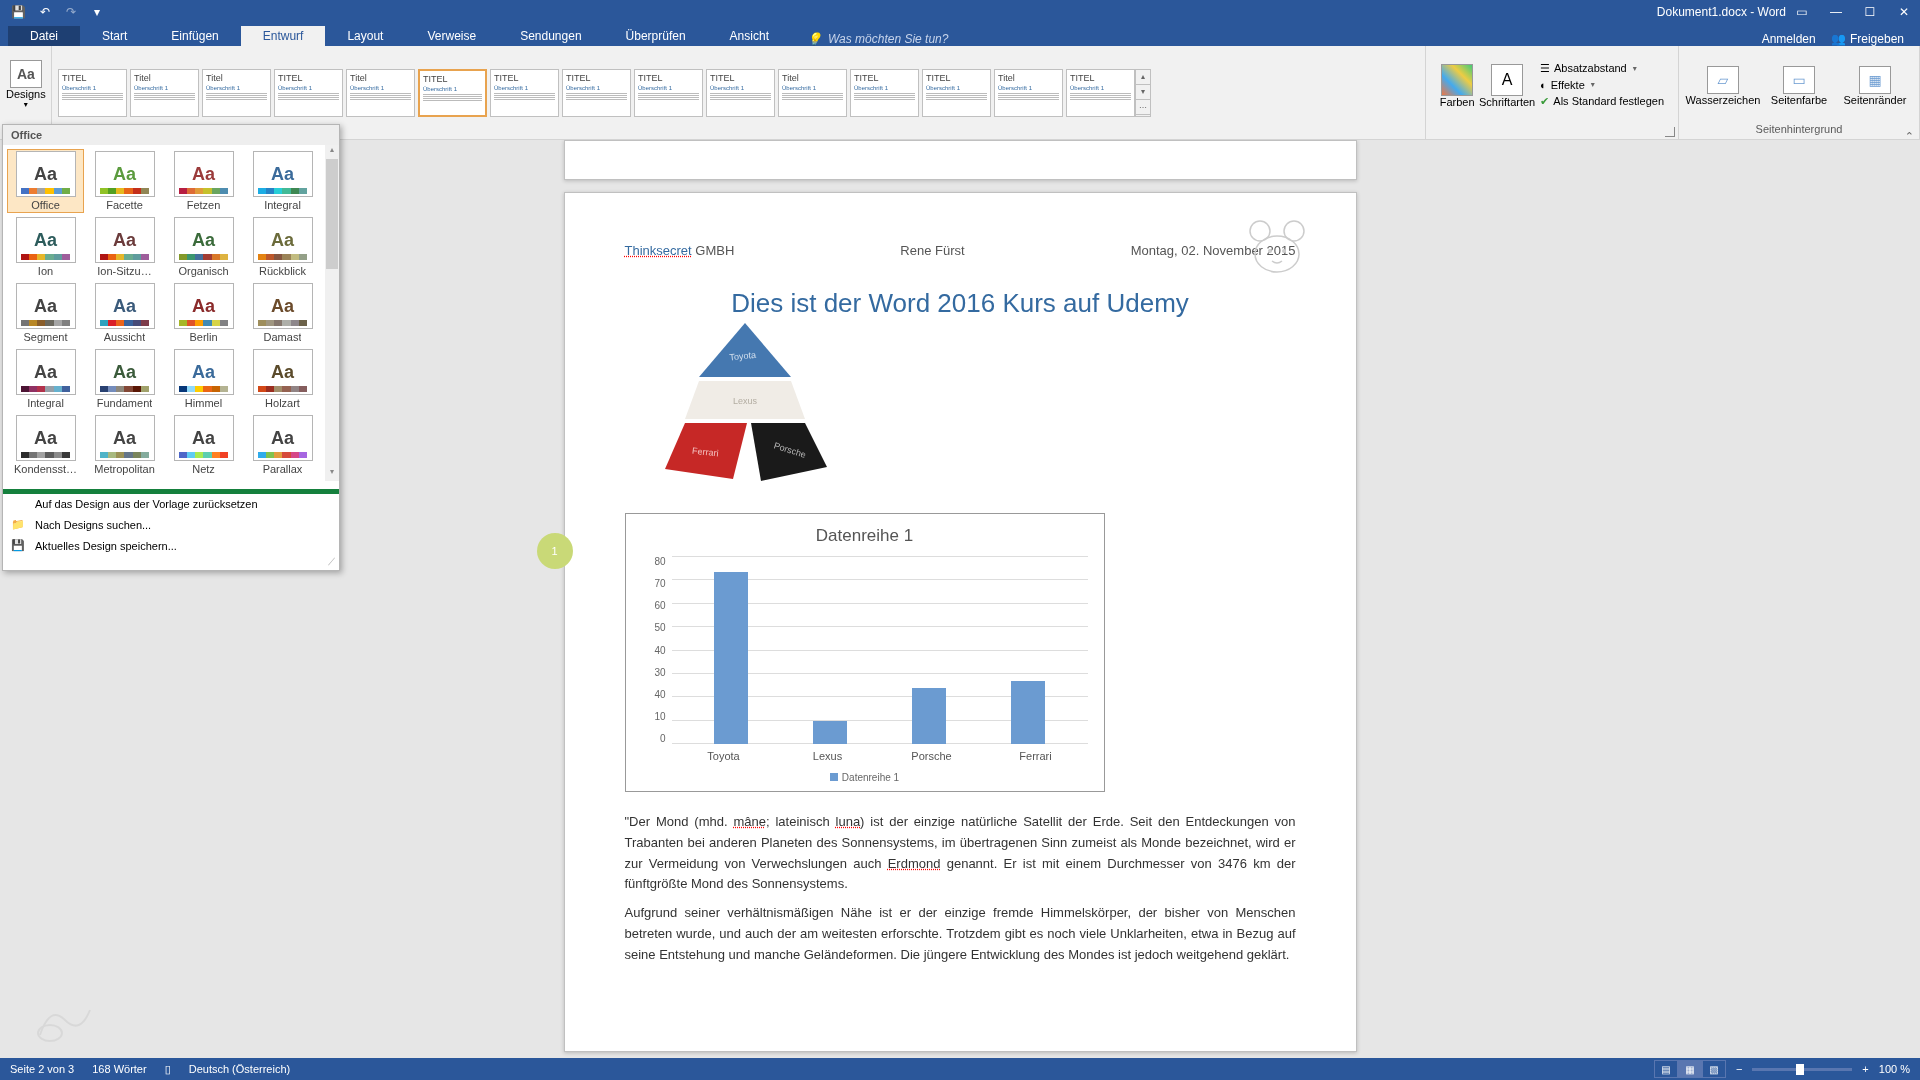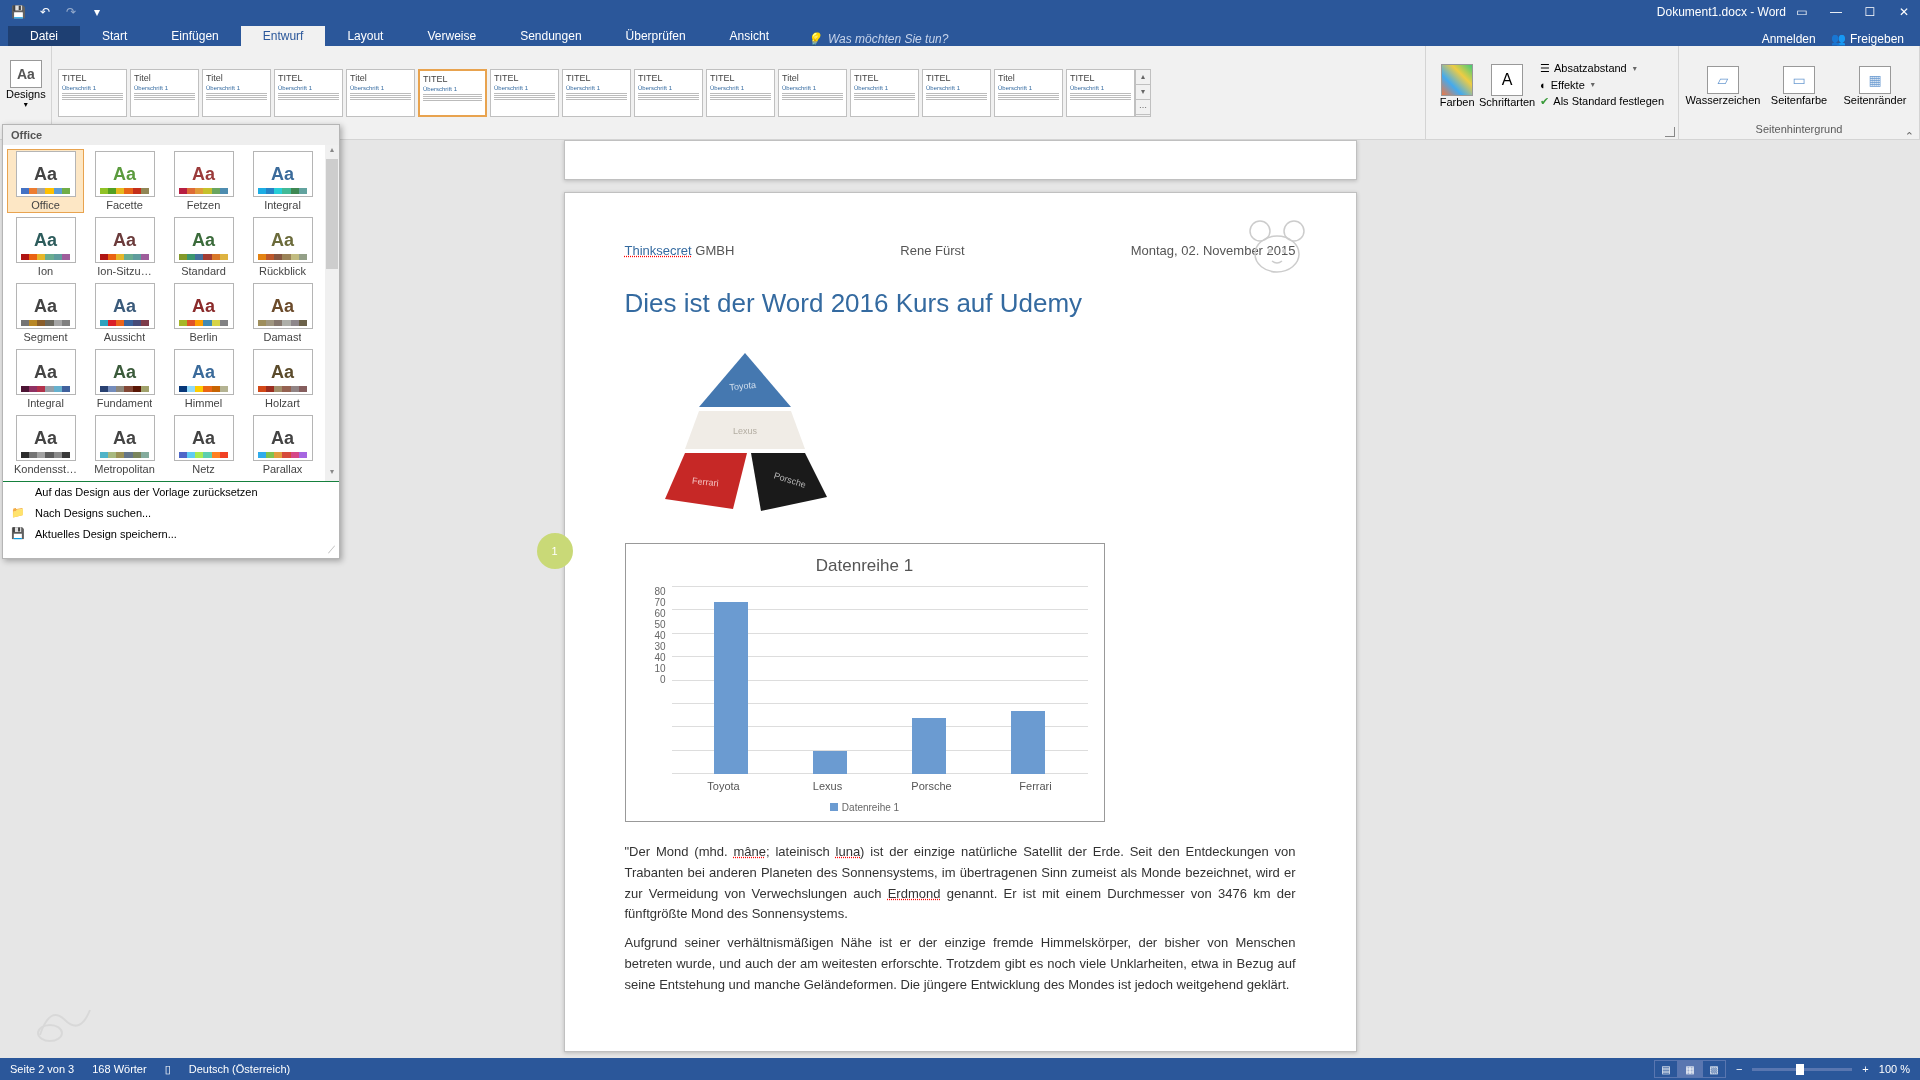--- a/index.html
+++ b/index.html
@@ -50,38 +50,38 @@
 .themes-dropdown { position: absolute; left: 2px; top: 124px; width: 338px; background: #fff; border: 1px solid #b5b5b5; box-shadow: 2px 2px 6px rgba(0,0,0,0.3); z-index: 100; font-size: 11px; }
 .themes-dropdown .hdr { padding: 4px 8px; background: #eee; font-weight: bold; color: #555; }
 .theme-grid { display: grid; grid-template-columns: repeat(4, 1fr); gap: 2px; padding: 4px; max-height: 370px; overflow-y: auto; }
 .theme-item { display: flex; flex-direction: column; align-items: center; cursor: pointer; padding: 2px; }
 .theme-item.sel { background: #fde7c5; border: 1px solid #e8a34f; padding: 1px; }
 .theme-item .thumb { width: 60px; height: 46px; border: 1px solid #b5b5b5; background: #fff; position: relative; display:flex; flex-direction:column; align-items:center; justify-content:center;}
 .theme-item .thumb .aa { font-size: 18px; font-weight: bold; }
 .theme-item .thumb .sw { position: absolute; bottom: 2px; left: 4px; right: 4px; height: 6px; display: flex; }
 .theme-item .thumb .sw div { flex: 1; }
 .theme-item .nm { color: #444; padding-top: 2px; overflow: hidden; text-overflow: ellipsis; white-space: nowrap; max-width: 74px; }
-.dd-actions { border-top: 1px solid #15803d; }
+.dd-actions { border-top: 5px solid #15803d; margin-top: 8px; }
 .dd-actions .act { display: flex; align-items: center; gap: 8px; padding: 4px 8px; cursor: pointer; }
 
 
 .doc-bg { position: absolute; top: 140px; left: 0; right: 0; bottom: 22px; background: #e6e6e6; overflow: hidden; }
 .page { width: 793px; background: #fff; margin: 0 auto; border: 1px solid #c0c0c0; box-shadow: 0 1px 4px rgba(0,0,0,0.2); }
 .page-prev { height: 40px; margin-bottom: 12px; }
 .page-main { padding: 50px 60px 30px; min-height: 860px; position: relative; }
 .doc-hdr { display: flex; justify-content: space-between; font-size: 13px; color: #555; margin-bottom: 30px; }
 .doc-hdr .co a { color: #346aa0; text-decoration: underline dotted red; }
 .page-num-badge { position: absolute; left: -28px; top: 340px; width: 36px; height: 36px; border-radius: 50%; background: #c9d977; display: flex; align-items: center; justify-content: center; color: #fff; font-size: 11px; }
 .mouse-stamp { position: absolute; right: 44px; top: 16px; width: 70px; height: 70px; }
-.doc-title { color: #346aa0; font-size: 26px; font-weight: normal; margin-bottom: 30px; }
+.doc-title { text-align: center; color: #346aa0; font-size: 26px; font-weight: normal; }
 .pyramid { width: 210px; height: 170px; margin-left: auto; margin-right: 10px; margin-bottom: 20px; }
 .chart-box { width: 480px; border: 1px solid #999; padding: 12px 16px 8px; margin-bottom: 20px; }
 .chart-title { text-align: center; font-size: 17px; color: #555; margin-bottom: 10px; }
 .chart-plot { height: 188px; position: relative; display: flex; }
-.y-axis { width: 30px; display: flex; flex-direction: column; font-size: 10px; color: #666; text-align: right; padding-right: 6px; }
+.y-axis { width: 30px; display: flex; flex-direction: column; justify-content: space-between; font-size: 10px; color: #666; text-align: right; padding-right: 6px; }
 .plot { flex: 1; position: relative; display: flex; align-items: flex-end; justify-content: space-around; padding: 0 10px; }
 .grid-lines { position: absolute; top: 0; left: 0; right: 0; bottom: 0; display: flex; flex-direction: column; justify-content: space-between; }
 .grid-lines div { height: 1px; background: #ddd; }
 .bar { width: 34px; background: #6b9bd1; z-index: 1; }
 .x-axis { display: flex; justify-content: space-around; font-size: 11px; color: #555; padding-left: 30px; padding-top: 6px; }
 .x-axis div { flex: 1; text-align: center; }
 .legend { text-align: center; font-size: 10px; color: #666; margin-top: 10px; }
 .legend .sq { display: inline-block; width: 8px; height: 8px; background: #6b9bd1; margin-right: 4px; }
 .body-text { font-size: 13px; color: #333; line-height: 1.6; text-align: justify; }
 .body-text p { margin-bottom: 8px; }
@@ -457,21 +457,21 @@
             <span class="aa" style="color:#3b6b3b">Aa</span>
             <div class="sw">
               <div style="background:#83992a"></div>
               <div style="background:#3c9770"></div>
               <div style="background:#44709d"></div>
               <div style="background:#a23c33"></div>
               <div style="background:#d97828"></div>
               <div style="background:#deb340"></div>
             </div>
           </div>
-          <div class="nm">Standard</div>
+          <div class="nm">Organisch</div>
         </div>
         <div class="theme-item">
           <div class="thumb">
             <span class="aa" style="color:#6b6b3b">Aa</span>
             <div class="sw">
               <div style="background:#e48312"></div>
               <div style="background:#bd582c"></div>
               <div style="background:#865640"></div>
               <div style="background:#9b8357"></div>
               <div style="background:#c2bc80"></div>

